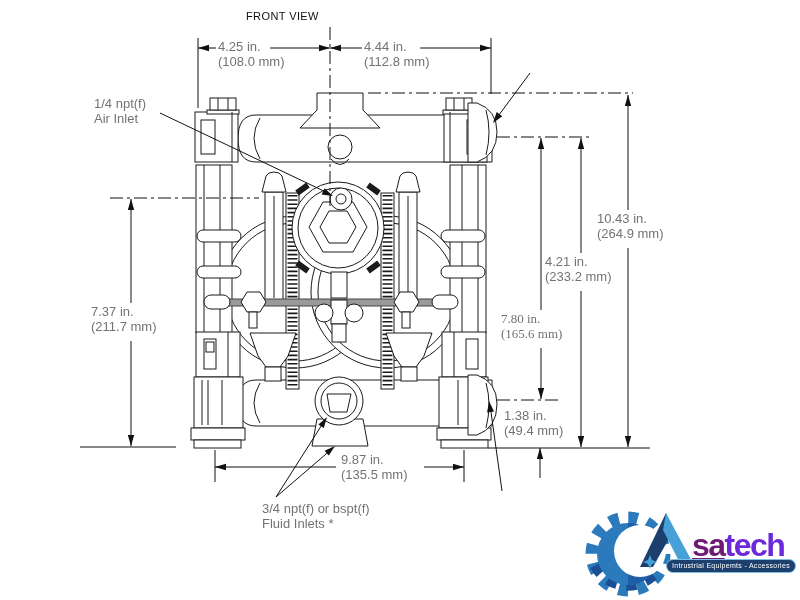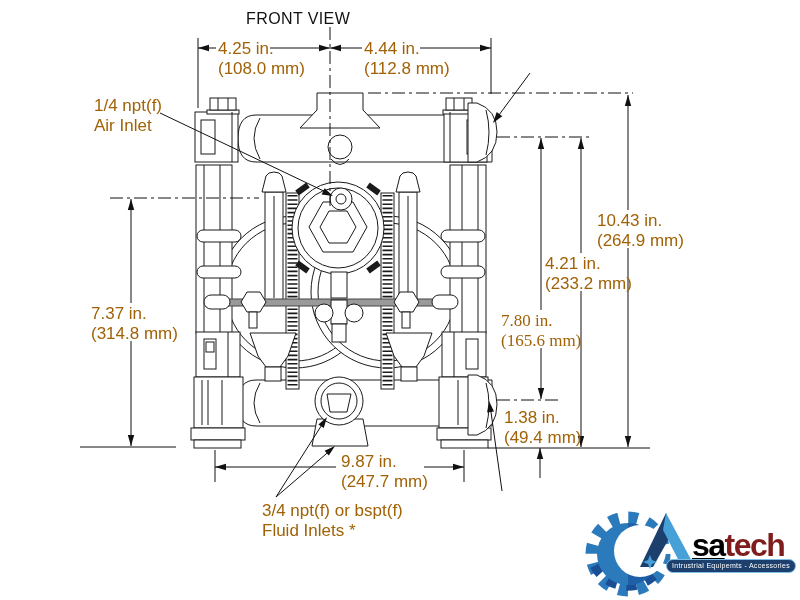--- a/index.html
+++ b/index.html
@@ -1,27 +1,27 @@
 <!DOCTYPE html>
 <html><head>
 <meta charset="utf-8">
 <style>
   html,body{margin:0;padding:0;}
   body{width:800px;height:600px;background:#ffffff;font-family:"Liberation Sans",sans-serif;color:#111;}
   #stage{position:relative;width:800px;height:600px;overflow:hidden;background:#fff;}
   #drawing{position:absolute;left:0;top:0;}
-  .txt{position:absolute;font-size:17px;line-height:1.18;white-space:nowrap;color:#a16207;}
+  .txt{position:absolute;font-size:13px;line-height:1.18;white-space:nowrap;color:#737373;}
   .txt div{white-space:nowrap;}
-  #title{position:absolute;font-size:16px;letter-spacing:.4px;color:#111;}
+  #title{position:absolute;font-size:11px;letter-spacing:.4px;color:#111;}
   
   #logo{position:absolute;left:580px;top:503px;width:220px;height:97px;}
   #logo svg{position:absolute;left:0;top:0;}
   #brand{position:absolute;left:112px;top:24px;font-size:32px;font-weight:bold;letter-spacing:-1.5px;}
-  #brand .lt{color:#000000;text-decoration:underline;}
-  #brand .dk{color:#7f1d1d;}
+  #brand .lt{color:#701a75;text-decoration:underline;}
+  #brand .dk{color:#6d28d9;}
   #tagline{position:absolute;left:86px;top:56px;width:128px;height:12px;background:#1c3f6e;
     border:1px solid #7fbfe5;border-radius:7px;color:#fff;font-size:7px;line-height:12px;
     text-align:center;letter-spacing:.3px;overflow:hidden;}
 </style>
 </head>
 <body>
 
 <div id="stage">
 
 <svg id="drawing" width="800" height="600" viewBox="0 0 800 600">
@@ -265,29 +265,29 @@
 <div class="txt" style="left:545px;top:254px;">
   <div>4.21 in.</div>
   <div>(233.2 mm)</div>
 </div>
 <div class="txt" style="left:501px;top:311px;font-family:Liberation Serif, serif;">
   <div>7.80 in.</div>
   <div>(165.6 mm)</div>
 </div>
 <div class="txt" style="left:91px;top:304px;">
   <div>7.37 in.</div>
-  <div>(314.8 mm)</div>
+  <div>(211.7 mm)</div>
 </div>
 <div class="txt" style="left:504px;top:408px;">
   <div>1.38 in.</div>
   <div>(49.4 mm)</div>
 </div>
 <div class="txt" style="left:341px;top:452px;">
   <div>9.87 in.</div>
-  <div>(247.7 mm)</div>
+  <div>(135.5 mm)</div>
 </div>
 <div class="txt" style="left:262px;top:501px;">
   <div>3/4 npt(f) or bspt(f)</div>
   <div>Fluid Inlets *</div>
 </div>
 
 <div id="logo">
   <svg width="220" height="97" viewBox="0 0 220 97">
     <circle cx="48" cy="51" r="36" fill="none" stroke="#2b7abc" stroke-width="13" stroke-dasharray="9.4 9.45"></circle>
     <path d="M16,62 A36,36 0 0 0 78,65" fill="none" stroke="#1a4f96" stroke-width="13" stroke-dasharray="9.4 9.45"></path>

